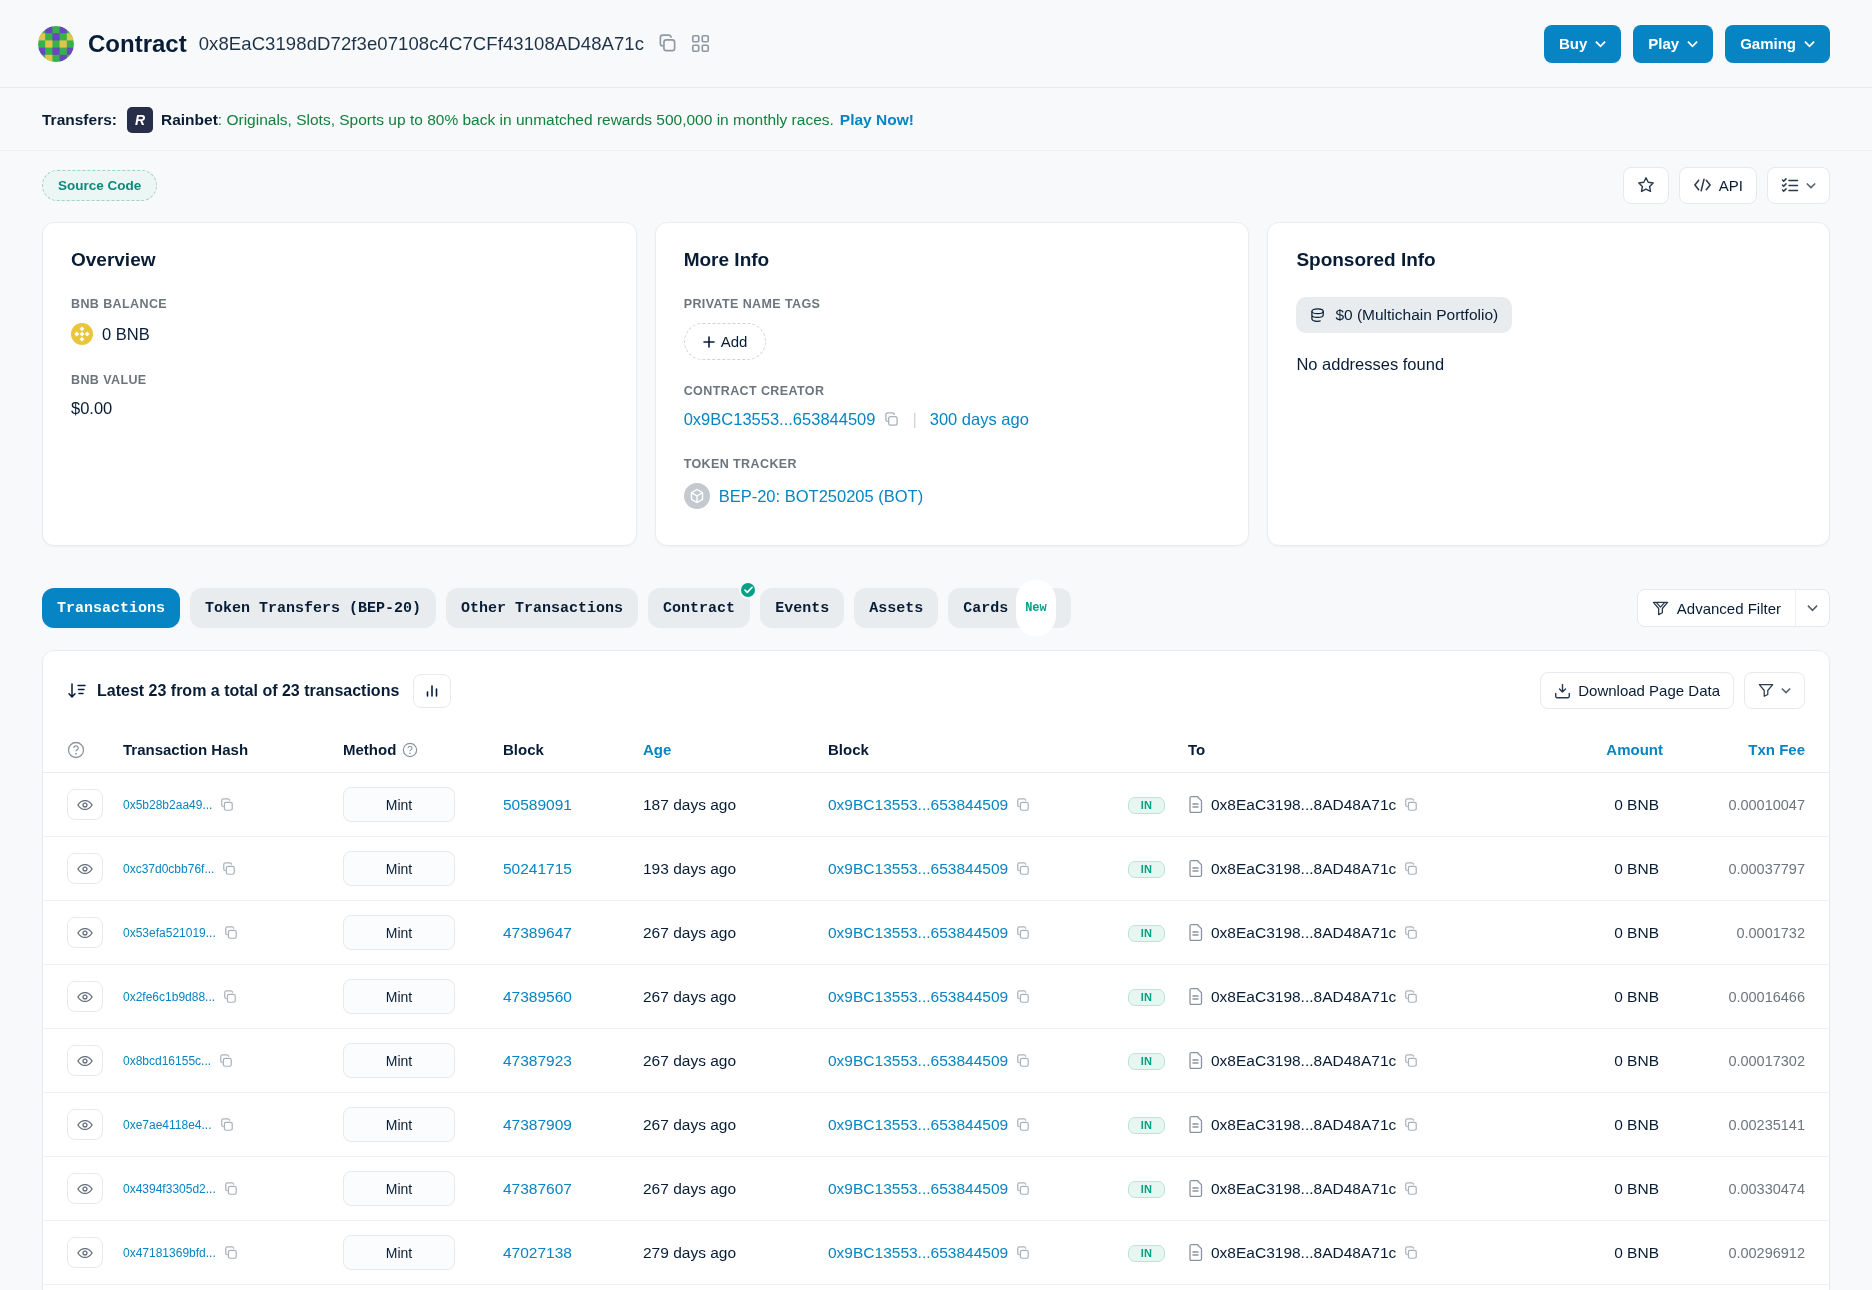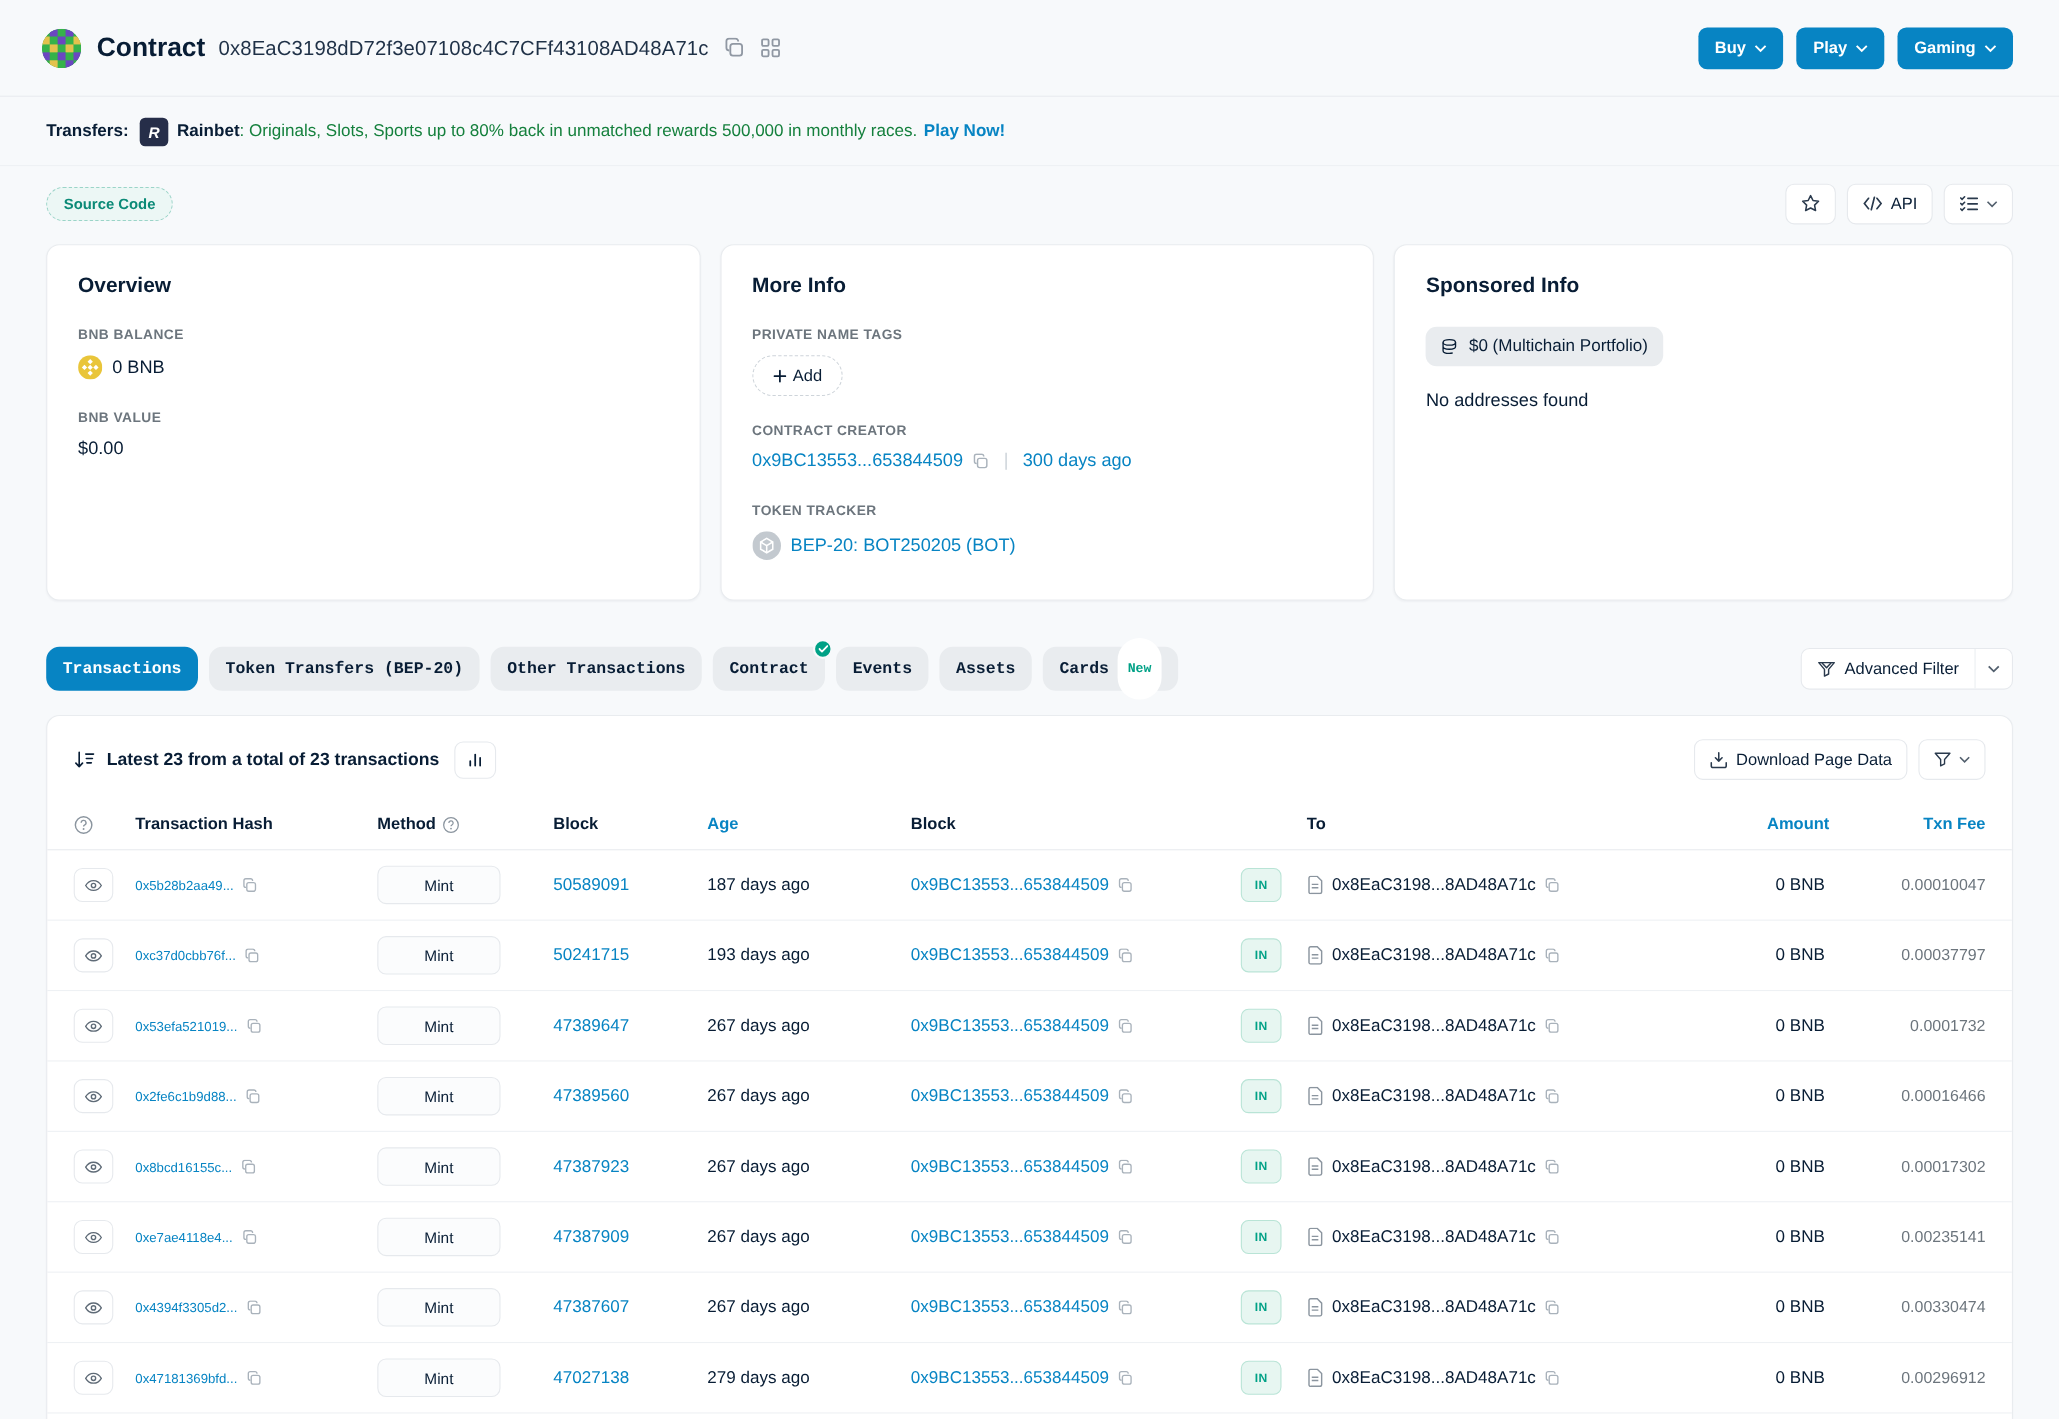--- a/index.html
+++ b/index.html
@@ -99,21 +99,21 @@
   .help-ico { color:#8b959f; }
 
   .trow { height:64px; border-bottom:1px solid #eef1f4; font-size:15.5px; }
   .cell-flex { display:flex; align-items:center; gap:8px; min-width:0; }
   .eye-btn { width:36px; height:31px; display:inline-flex; align-items:center; justify-content:center;
     background:#fff; border:1px solid #e6e9ed; border-radius:8px; color:#5f6b77; cursor:pointer; }
   .hash-link { font-size:12px; }
   .method-badge { display:inline-flex; align-items:center; justify-content:center; width:112px; height:35px;
     background:#fbfcfd; border:1px solid #e6e9ed; border-radius:8px; font-size:14px; color:#081d35;
     font-family:inherit; cursor:pointer; }
-  .dir-badge { display:inline-flex; align-items:center; justify-content:center; width:37px; height:31px;
+  .dir-badge { display:inline-flex; align-items:center; justify-content:center; width:37px; height:17px;
     background:#e7f6f1; border:1px solid #b9e4d6; border-radius:7px; color:#00a186;
     font-size:11px; font-weight:700; letter-spacing:.3px; }
   .doc-ico { color:#8b959f; }
   .amount-cell { text-align:right; padding-right:4px; }
   .fee-cell { text-align:right; color:#6c757d; font-size:14.5px; }
 </style>
 </head>
 <body>
 
 <header id="page-header">

